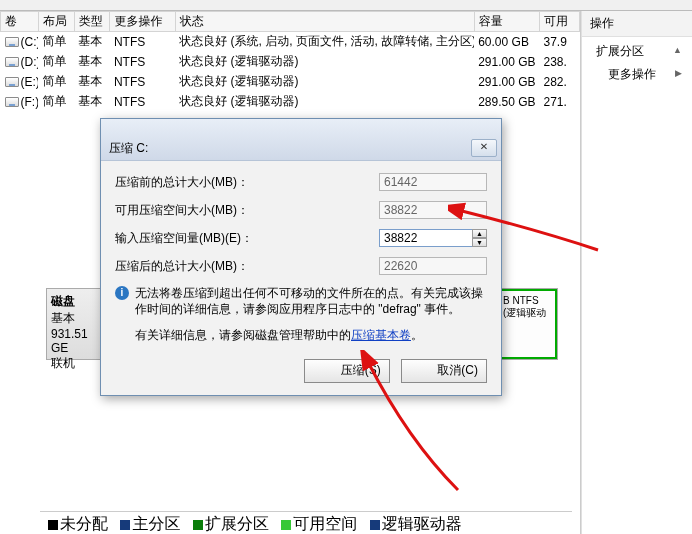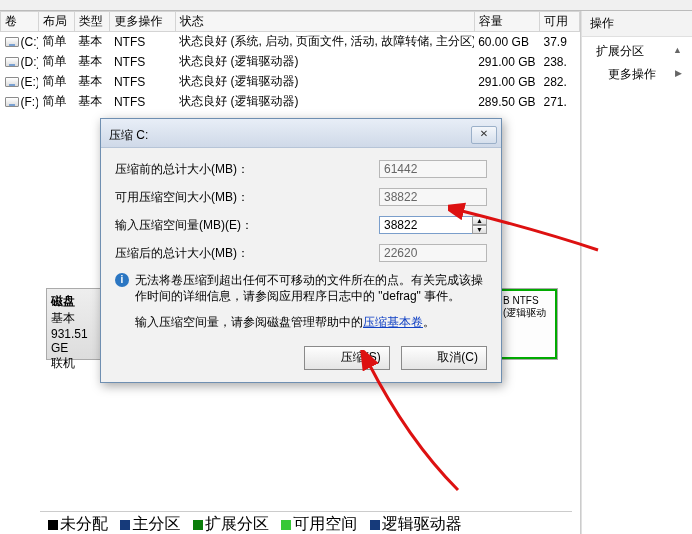--- a/index.html
+++ b/index.html
@@ -187,21 +187,21 @@
     box-shadow: 2px 3px 10px rgba(0,0,0,0.35);
     z-index: 10;
     font-size: 12px;
   }
   .dlg-titlebar {
     height: 24px;
     background: linear-gradient(#e8eef7,#cfd9e8);
     border-bottom: 1px solid #b6c4d7;
     display: flex;
     align-items: center;
-    padding: 4px 4px 0 8px;
+    padding: 17px 4px 0 8px;
     color: #000;
     justify-content: space-between;
   }
   .dlg-title { flex: 1; }
   .dlg-x {
     width: 24px;
     height: 16px;
     border: 1px solid #9bb0c9;
     border-radius: 2px;
     background: linear-gradient(#f4f7fb,#d5dfec);
@@ -441,21 +441,21 @@
       <div class="ro-box">22620</div>
     </div>
 
     <div class="info-sect">
       <div class="info-icon">i</div>
       <div class="info-text">无法将卷压缩到超出任何不可移动的文件所在的点。有关完成该操作时间的详细信息，请参阅应用程序日志中的 "defrag" 事件。</div>
     </div>
     <div class="info-sect" style="margin-bottom:0">
       <div style="width:14px;margin-right:6px;flex-shrink:0"></div>
       <div class="info-text">
-        <span>输入压缩空间量，请参阅磁盘管理帮助中的</span><span class="link">压缩基本卷</span><span>。</span>
+        <span>有关详细信息，请参阅磁盘管理帮助中的</span><span class="link">压缩基本卷</span><span>。</span>
       </div>
     </div>
   </div>
   <div class="dlg-footer">
     <span class="btn">压缩(S)</span>
     <span class="btn">取消(C)</span>
   </div>
 </div>
 
 <svg class="arrow" style="left:448px; top:170px; width:160px; height:85px;">

